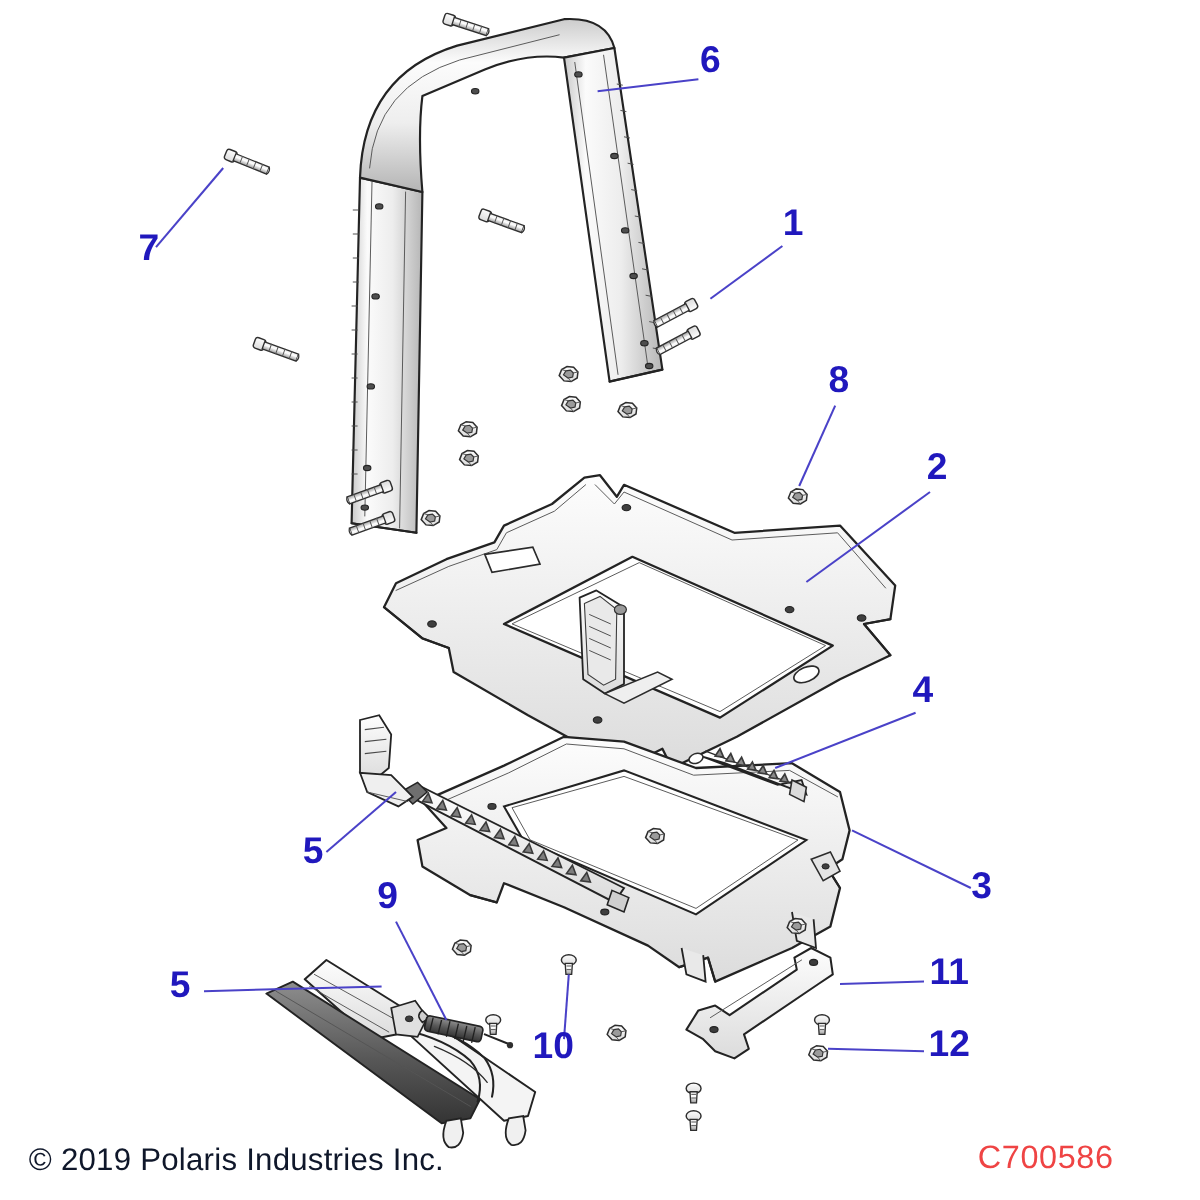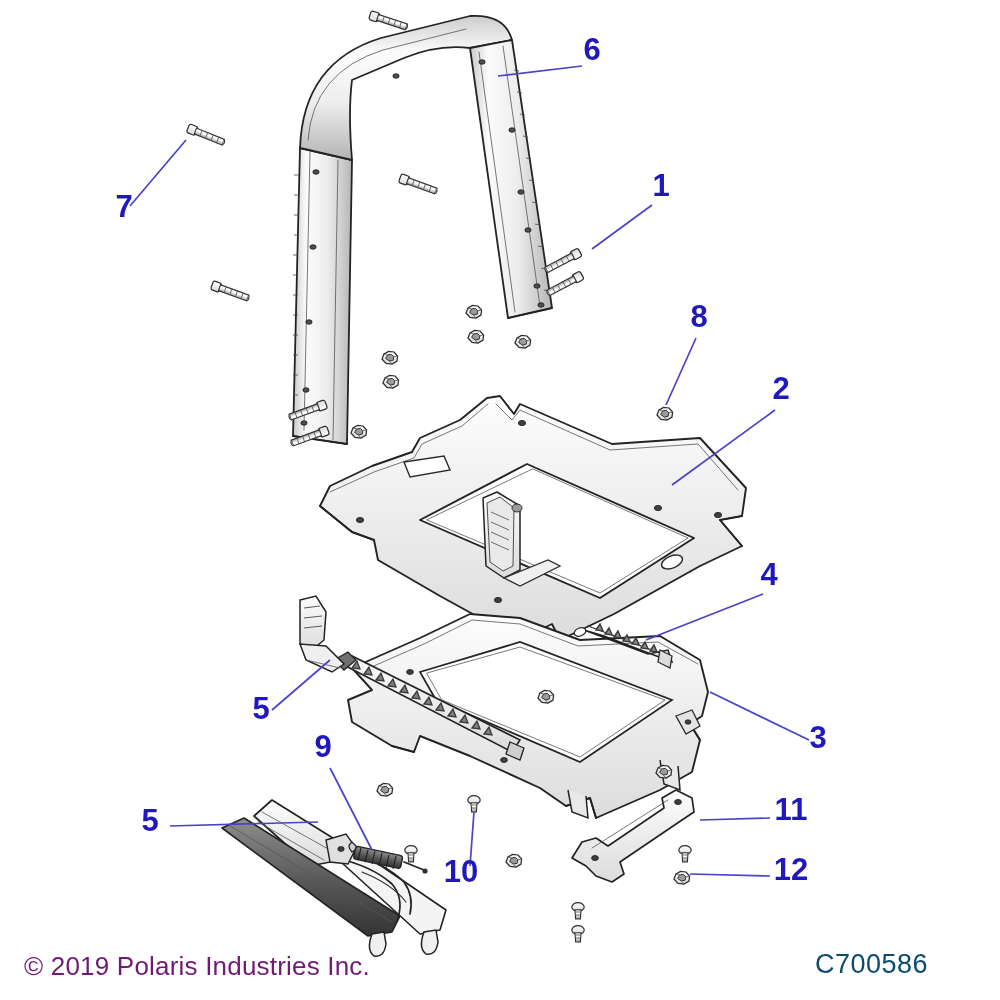--- a/index.html
+++ b/index.html
@@ -39,32 +39,32 @@
     stroke-width: 1.7;
     fill: none;
   }
   .copyright {
     position: absolute;
     left: 24px;
     bottom: 18px;
     font-family: "Liberation Sans", sans-serif;
     font-size: 26px;
     font-weight: 400;
-    color: #701a75;
+    color: #0f172a;
     letter-spacing: 0.2px;
     white-space: nowrap;
   }
   .drawing-id {
     position: absolute;
     right: 72px;
     bottom: 20px;
     font-family: "Liberation Sans", sans-serif;
     font-size: 27px;
     font-weight: 400;
-    color: #0c4a6e;
+    color: #ef4444;
     letter-spacing: 0.5px;
     white-space: nowrap;
   }
   
   .ln   { stroke:#232323; stroke-width:1.7; fill:none; stroke-linejoin:round; stroke-linecap:round; }
   .ln-t { stroke:#2b2b2b; stroke-width:1.1; fill:none; stroke-linejoin:round; stroke-linecap:round; }
   .ln-h { stroke:#555;    stroke-width:0.8; fill:none; stroke-linecap:round; }
 </style>
 </head>
 <body>

